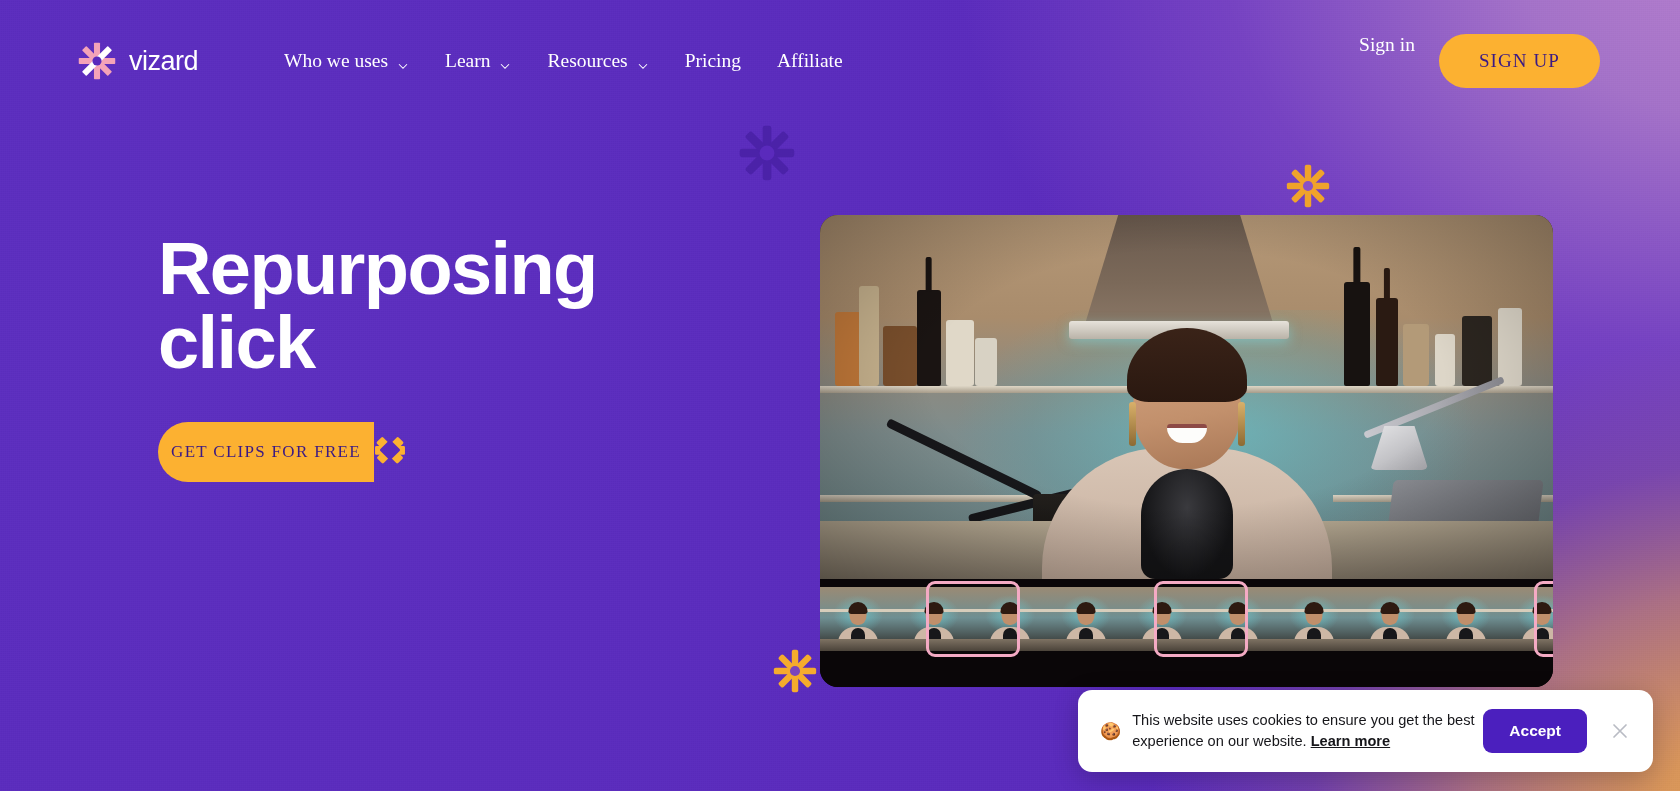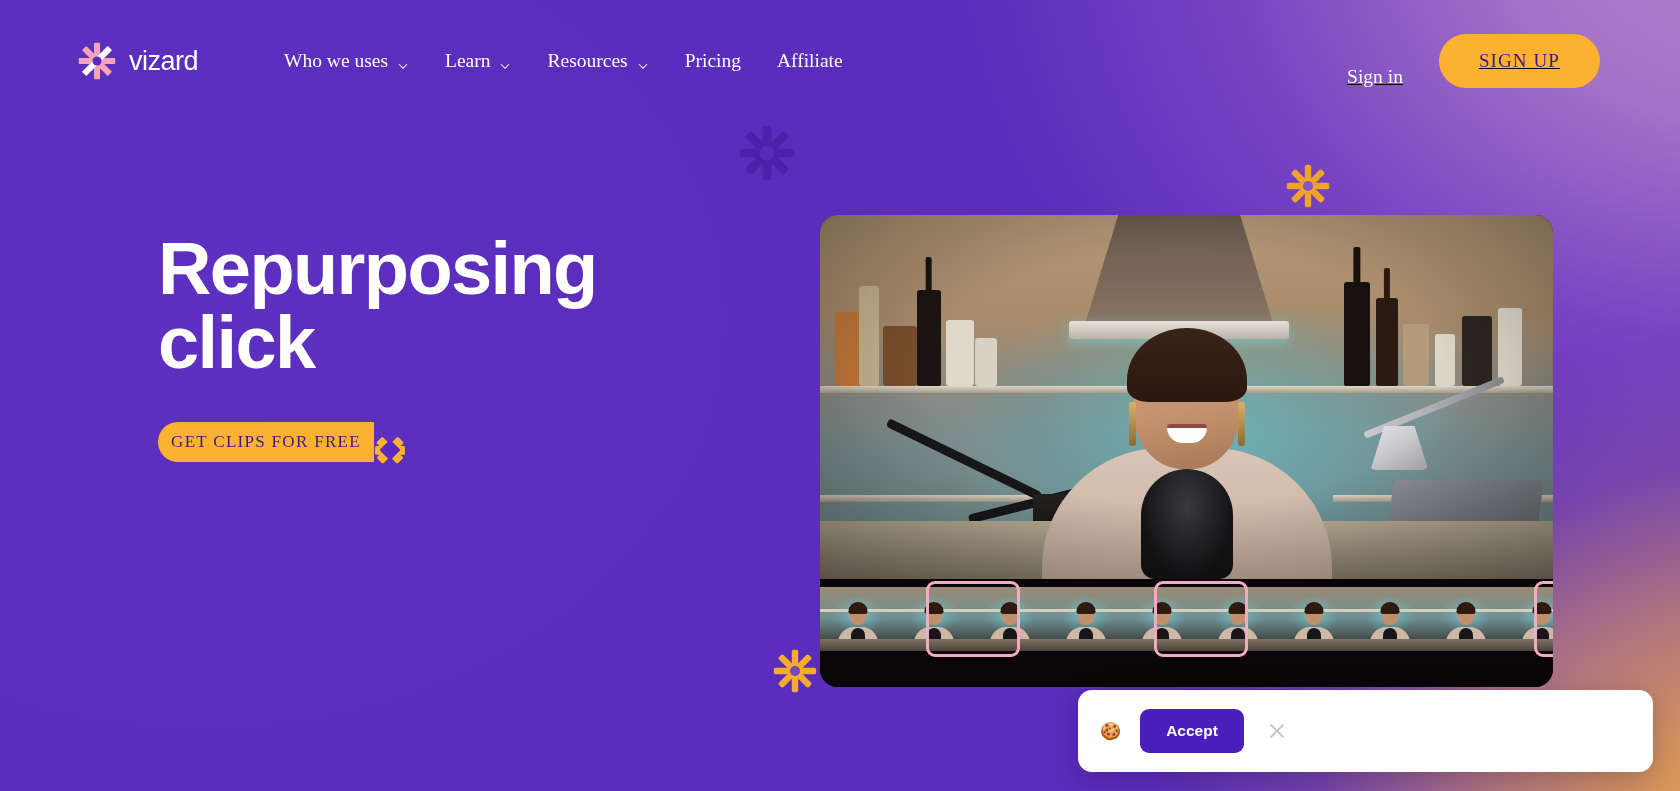--- a/index.html
+++ b/index.html
@@ -49,21 +49,21 @@
   .menu-item {
     display: flex; align-items: center; gap: 9px;
     color: #fff;
     font-family: "Liberation Serif", serif;
     font-size: 19.5px;
     padding: 8px 18px;
     cursor: pointer;
     white-space: nowrap;
   }
   .chev { display: inline-block; width: 12px; height: 12px; }
-  #navright { margin-left: auto; display: flex; align-items: flex-end; gap: 36px; text-decoration: underline; }
+  #navright { margin-left: auto; display: flex; align-items: flex-start; gap: 24px; }
   #signin {
     color: #fff; font-family: "Liberation Serif", serif;
     font-size: 19.5px; cursor: pointer; text-decoration: none;
   }
   #signup {
     background: #fcb131; color: #3b1a84;
     font-family: "Liberation Serif", serif;
     font-size: 19px; letter-spacing: 1.1px;
     padding: 16px 40px; border: none; border-radius: 40px;
     cursor: pointer;
@@ -81,21 +81,21 @@
   #headline .accent { color: #fcb131; }
   #subhead {
     margin-top: 42px;
     font-family: "Liberation Serif", serif;
     font-size: 17.5px; line-height: 2.0; color: #f3ecff;
     max-width: 560px;
   }
   #cta-wrap { margin-top: 42px; position: relative; width: 236px; height: 56px; }
   #cta {
     position: absolute; left: 0; top: 0;
-    width: 216px; height: 40px;
+    width: 216px; height: 60px;
     background: #fcb131; color: #3b1a84;
     font-family: "Liberation Serif", serif;
     font-size: 17px; letter-spacing: 1.3px;
     border: none;
     border-radius: 40px 0 0 40px;
     cursor: pointer;
   }
   #cta-spark {
     position: absolute; left: 198px; top: -6px;
     width: 68px; height: 68px; pointer-events: none;
@@ -555,20 +555,24 @@
           </div>
         </div>
     <div class="sel-box" style="left: 106px;"></div>
         <div class="sel-box" style="left: 334px;"></div>
         <div class="sel-box" style="left: 714px;"></div>
       </div>
   </div>
 
   <div id="cookie">
     <span id="cookie-icon">🍪</span>
+    <div id="cookie-text">
+      <span>This website uses cookies to ensure you get the best experience on our website.</span>
+      <span id="cookie-learn">Learn more</span>
+    </div>
     <button id="cookie-accept">Accept</button>
     <span id="cookie-close">
       <svg width="20" height="20" viewBox="0 0 20 20">
         <path d="M4 4 L16 16 M16 4 L4 16" stroke="#b9bcc4" stroke-width="1.7" stroke-linecap="round"></path>
       </svg>
     </span>
   </div>
 
   <div id="noise"></div>
 </div>

